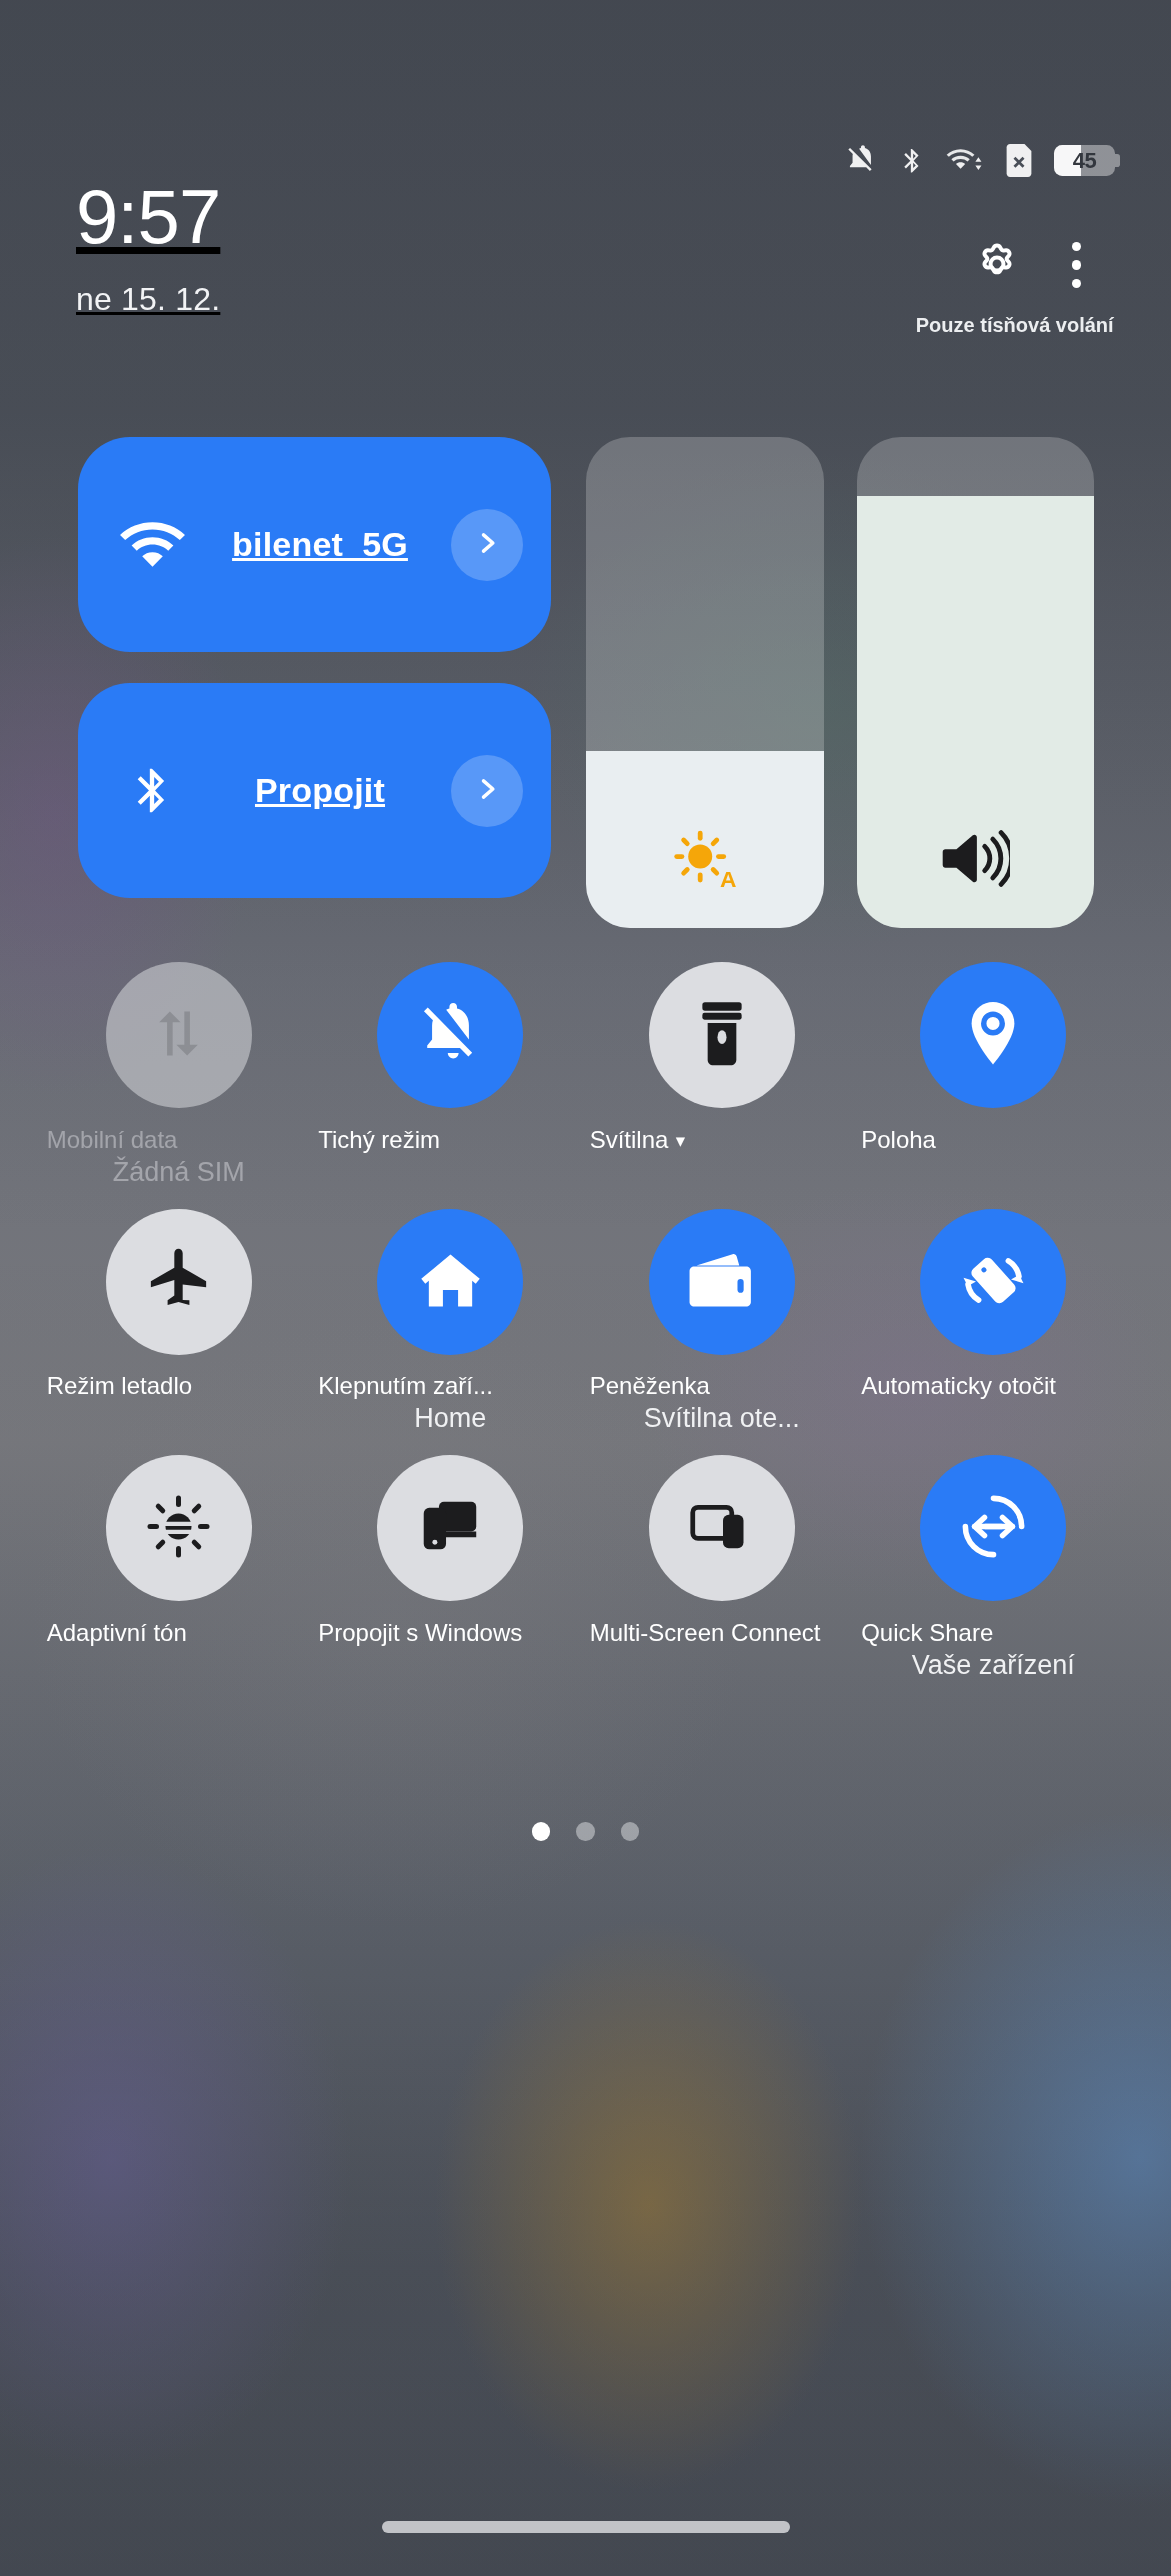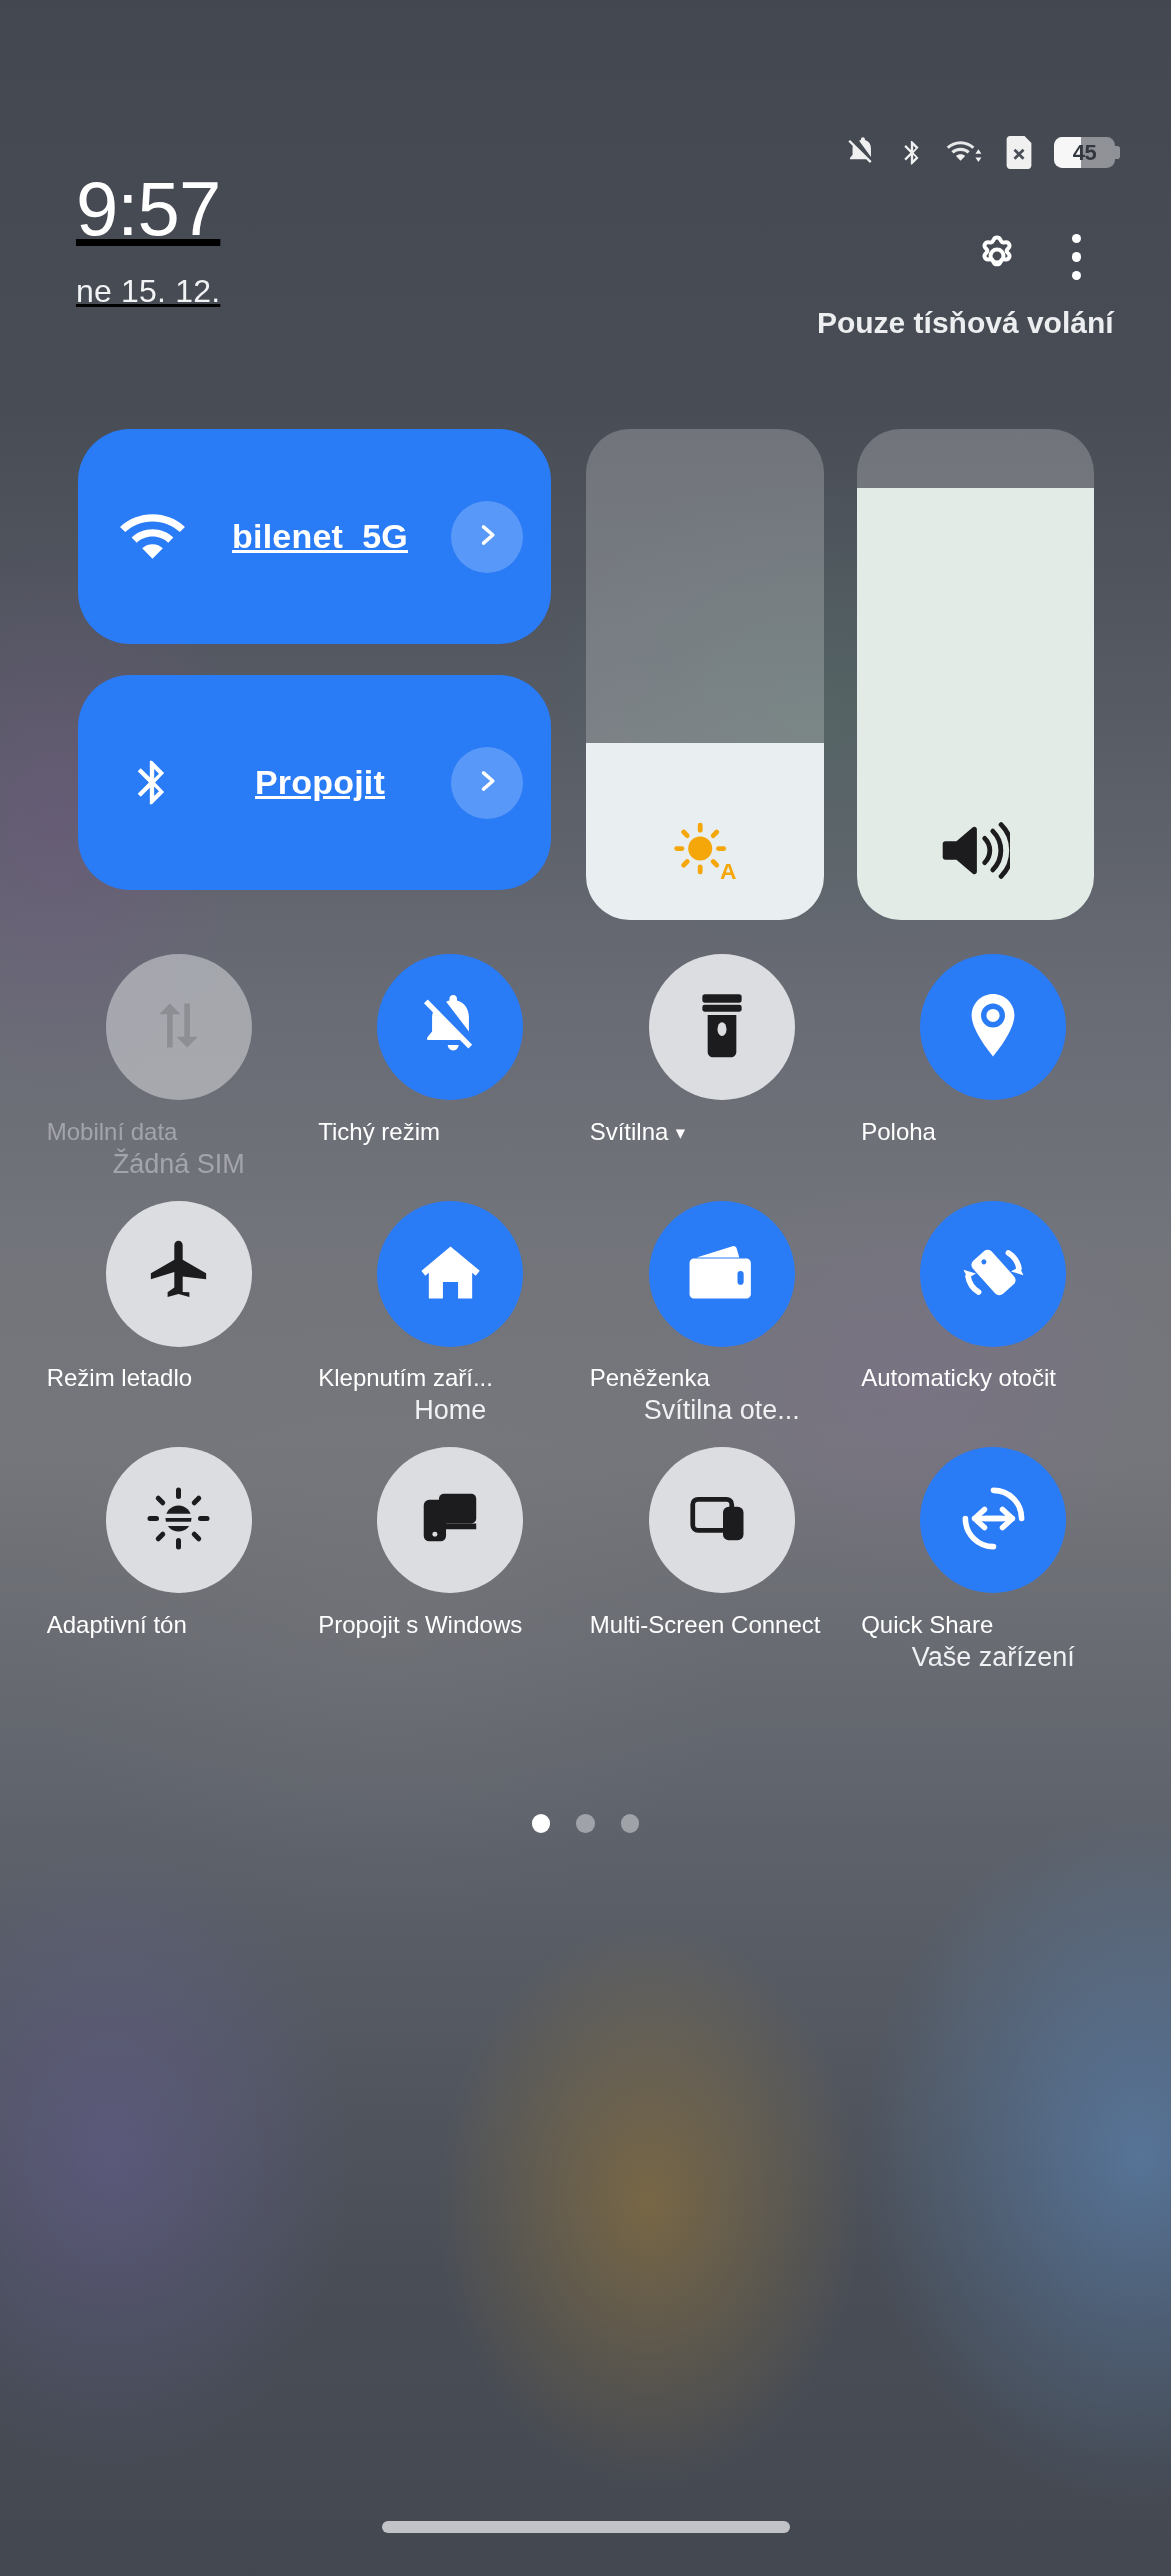--- a/index.html
+++ b/index.html
@@ -22,21 +22,21 @@
       radial-gradient(ellipse 389px 334px at 815px 704px, rgba(86,122,108,0.42), rgba(86,122,108,0) 75%),
       radial-gradient(ellipse 463px 389px at 389px 1622px, rgba(128,128,132,0.30), rgba(128,128,132,0) 78%),
       linear-gradient(180deg,#4a4f58 0%,#4e535c 16%,#6c6f78 38%,#77787d 56%,#5d626b 74%,#4d525b 88%,#474c55 100%);
   }
   #wallpaper::after{
     content:"";
     position:absolute; inset:0;
     background:linear-gradient(180deg, rgba(58,62,70,0.42) 0%, rgba(58,62,70,0.20) 26%, rgba(58,62,70,0.00) 48%, rgba(58,62,70,0.10) 74%, rgba(58,62,70,0.30) 100%);
   }
 
-  #panel { position:absolute; inset:0; }
+  #panel { position:absolute; inset:0;margin-top:8px; }
 
   
   #statusbar {
     position:absolute; top:134px; right:56px;
     display:flex; align-items:center; gap:20.4px;
     height:37px;
   }
   .sb-ico { display:flex; align-items:center; justify-content:center; opacity:.92; }
   .battery {
     position:relative; width:61px; height:31.5px;
@@ -73,21 +73,21 @@
   #header-icons {
     display:flex; align-items:center; justify-content:flex-end; gap:0;
     height:72px; padding-right:5.6px;
   }
   #gear-btn { width:80px; height:72px; display:flex; align-items:center; justify-content:center; }
   #overflow-btn { width:78px; height:72px; display:flex; flex-direction:column;
     align-items:center; justify-content:center; gap:9.3px; }
   #overflow-btn i { width:9.3px; height:9.3px; border-radius:50%; background:#ffffff; display:block; }
   #carrier {
     margin-top:13px; text-align:right; padding-right:7.4px;
-    font-size:30px; font-weight:700; color:#eceef0; white-space:nowrap;
+    font-size:20px; font-weight:700; color:#eceef0; white-space:nowrap;
   }
 
   
   #toprow {
     position:absolute; left:78px; top:429px;
     width:1016px; height:491px;
     display:flex; gap:0;
   }
   #bigtiles { width:473px; display:flex; flex-direction:column; gap:31px; }
   .bigtile {

